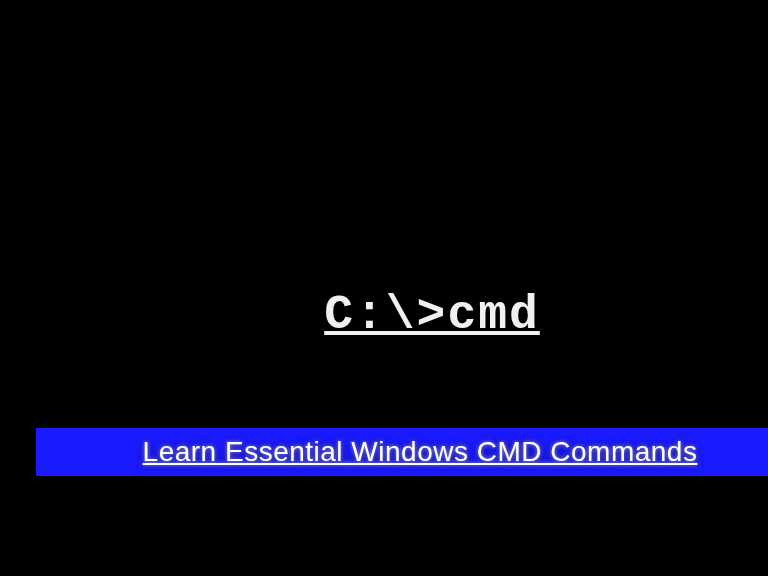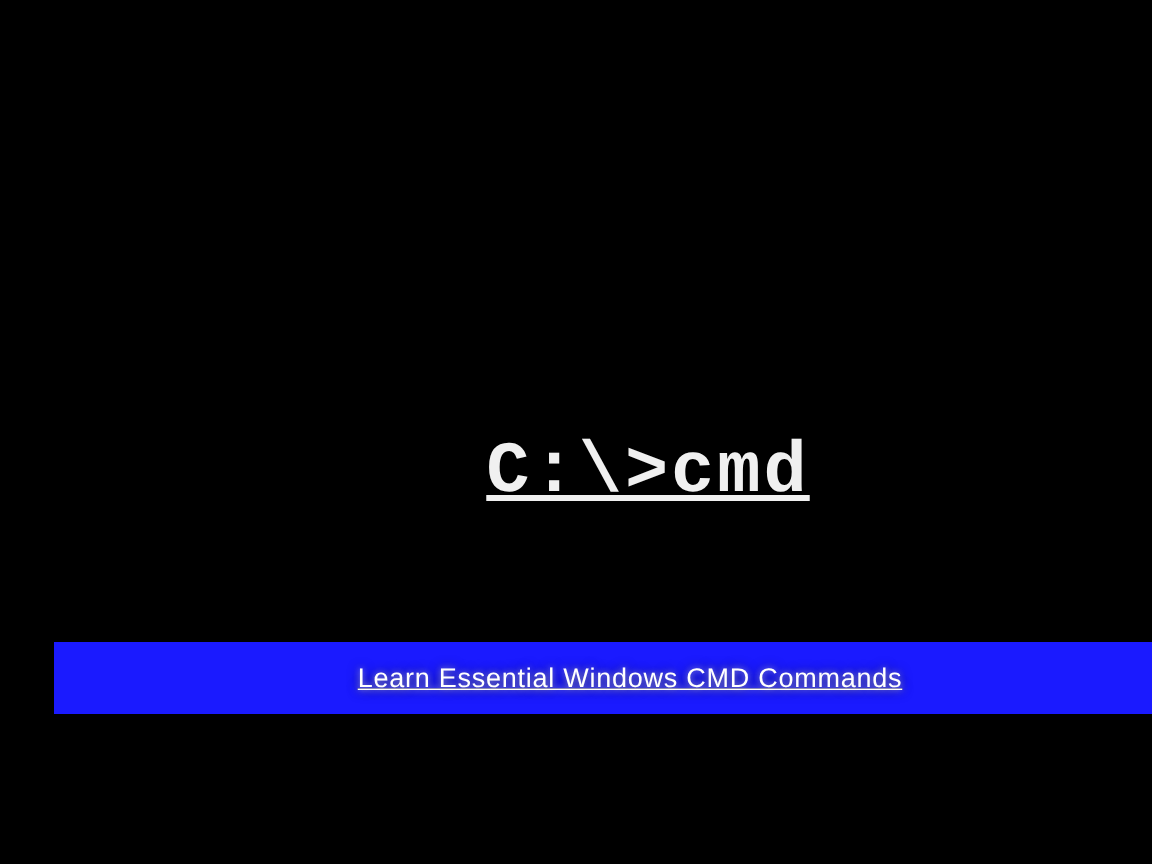--- a/index.html
+++ b/index.html
@@ -45,21 +45,21 @@
       width: 100%;
       height: 48px;
       background: #1a1aff;
       display: flex;
       align-items: center;
       justify-content: center;
     }
     .banner-text {
       color: #ffffff;
       font-family: 'Segoe UI', Arial, sans-serif;
-      font-size: 18px;
+      font-size: 28px;
       font-weight: 500;
       text-shadow: 0 0 4px rgba(255,255,255,0.6), 0 0 8px rgba(0,0,0,0.8);
       letter-spacing: 0.5px;
     }
   </style>
 </head>
 <body>
 
 <div class="terminal-area">
   <div class="prompt-text">C:\&gt;cmd</div>

